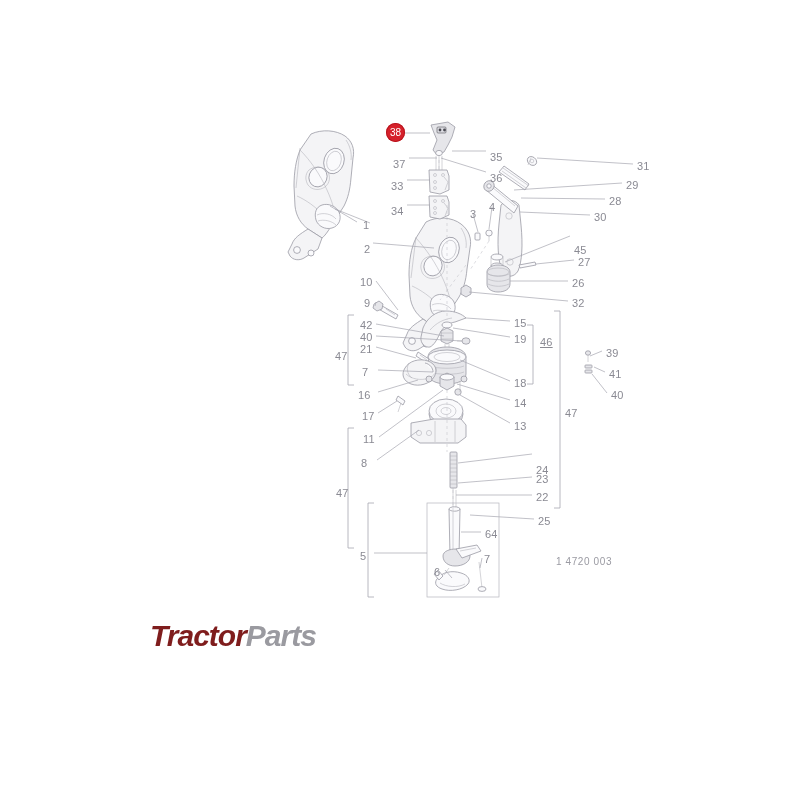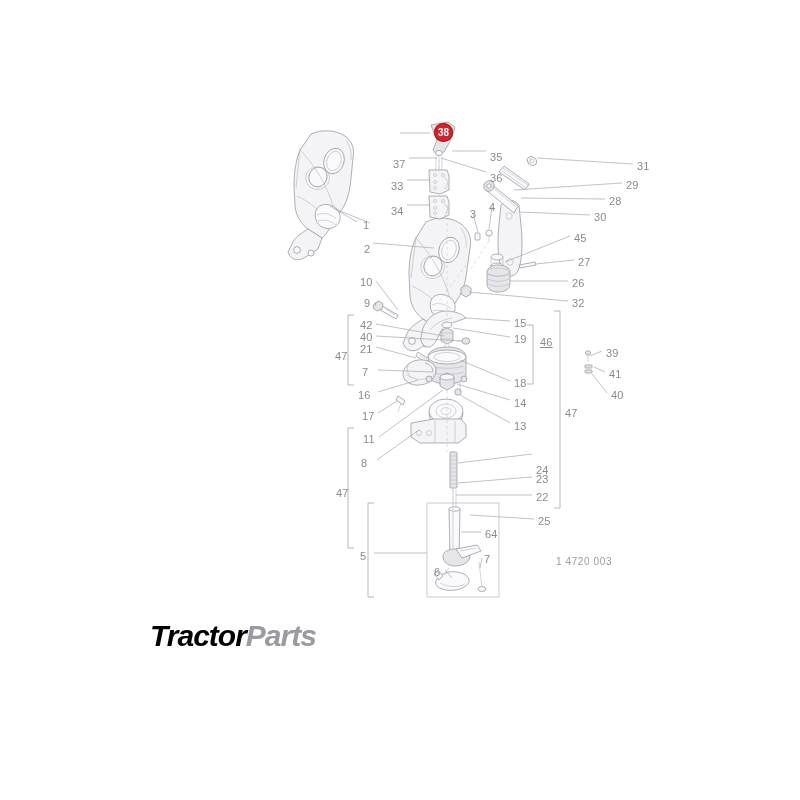--- a/index.html
+++ b/index.html
@@ -22,24 +22,23 @@
     white-space:nowrap;
     user-select:none;
   }
   .badge{
     position:absolute;
     width:19px;height:19px;
     border-radius:50%;
     background:#d6212b;
     color:#ffffff;
     font-size:10px;
-    font-weight:bold;
+    font-weight:normal;
     display:flex;align-items:center;justify-content:center;
     box-shadow:0 0 0 1px #b8161f inset;
-    margin-left:48px;
   }
   .refcode{
     position:absolute;
     font-family:"Liberation Sans", sans-serif;
     font-size:10px;
     color:#9a9aa2;
     letter-spacing:0.6px;
     white-space:nowrap;
   }
   
@@ -56,21 +55,21 @@
     line-height:0.92;
     letter-spacing:-1px;
   }
   #watermark .row2{
     font-size:30px;
     font-weight:bold;
     font-style:italic;
     line-height:0.92;
     letter-spacing:-1px;
   }
-  #watermark .red{color:#000000;}
+  #watermark .red{color:#7f1d1d;}
   #watermark .grey{color:#9a9aa0;}
 </style>
 </head>
 <body>
 
 <div id="stage">
 
   <svg class="diag" viewBox="0 0 800 800">
     <defs>
       <style>
@@ -422,21 +421,21 @@
       <div class="lbl" style="left: 391px; top: 180px;">33</div>
       <div class="lbl" style="left: 391px; top: 205px;">34</div>
       <div class="lbl" style="left: 490px; top: 151px;">35</div>
       <div class="lbl" style="left: 490px; top: 172px;">36</div>
       <div class="lbl" style="left: 393px; top: 158px;">37</div>
       <div class="lbl" style="left: 606px; top: 347px;">39</div>
       <div class="lbl" style="left: 611px; top: 389px;">40</div>
       <div class="lbl" style="left: 609px; top: 368px;">41</div>
       <div class="lbl" style="left: 360px; top: 319px;">42</div>
       <div class="lbl" style="left: 485px; top: 528px;">64</div>
-      <div class="lbl" style="left: 574px; top: 232px;">45</div>
+      <div class="lbl" style="left: 574px; top: 244px;">45</div>
       <div class="lbl" style="left: 540px; top: 336px; text-decoration: underline;">46</div>
       <div class="lbl" style="left: 335px; top: 350px;">47</div>
       <div class="lbl" style="left: 336px; top: 487px;">47</div>
       <div class="lbl" style="left: 565px; top: 407px;">47</div>
     </div>
 
   <div class="refcode" style="left:556px;top:556px;">1 4720 003</div>
 
   <div id="watermark">
     <div class="row2">

